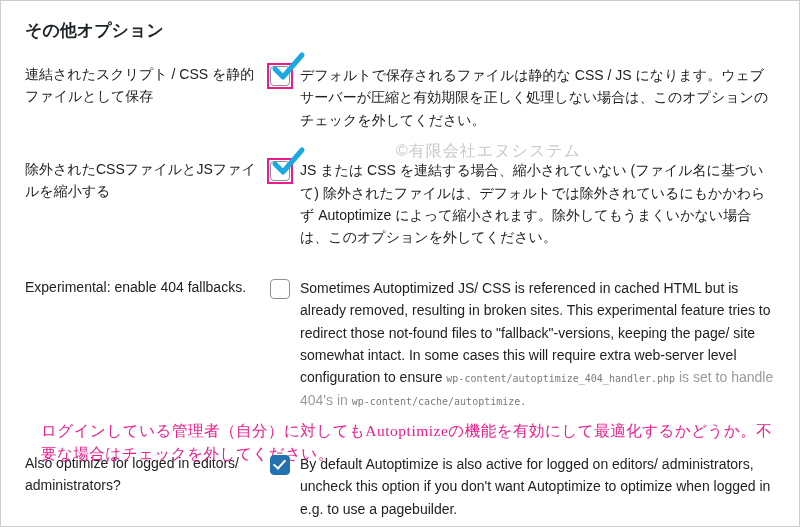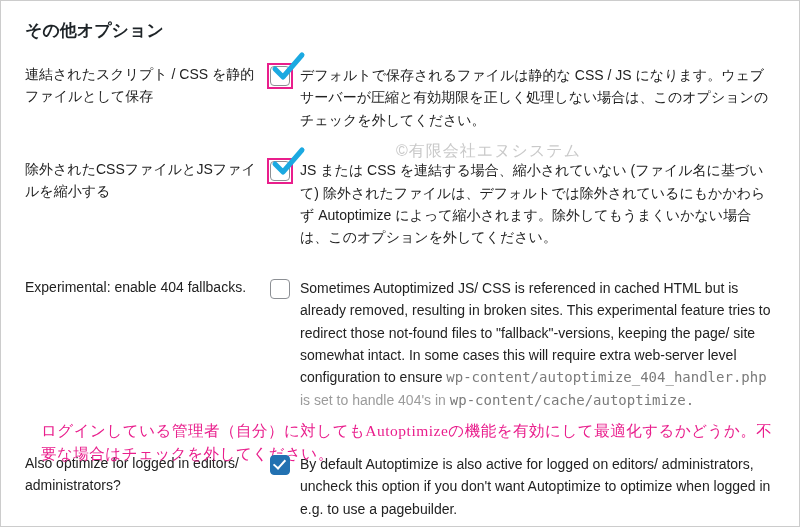--- a/index.html
+++ b/index.html
@@ -93,21 +93,21 @@
       pointer-events: none;
     }
     .option-desc {
       color: #222;
       line-height: 1.6;
       flex: 1;
     }
     .option-desc .code {
       font-family: Consolas, Monaco, monospace;
       color: #7b7b7b;
-      font-size: 14px;
+      font-size: 10px;
     }
     .faded {
       color: #9b9b9b;
     }
     .watermark {
       position: absolute;
       top: 140px;
       left: 395px;
       color: #c9c9c9;
       font-size: 16px;

